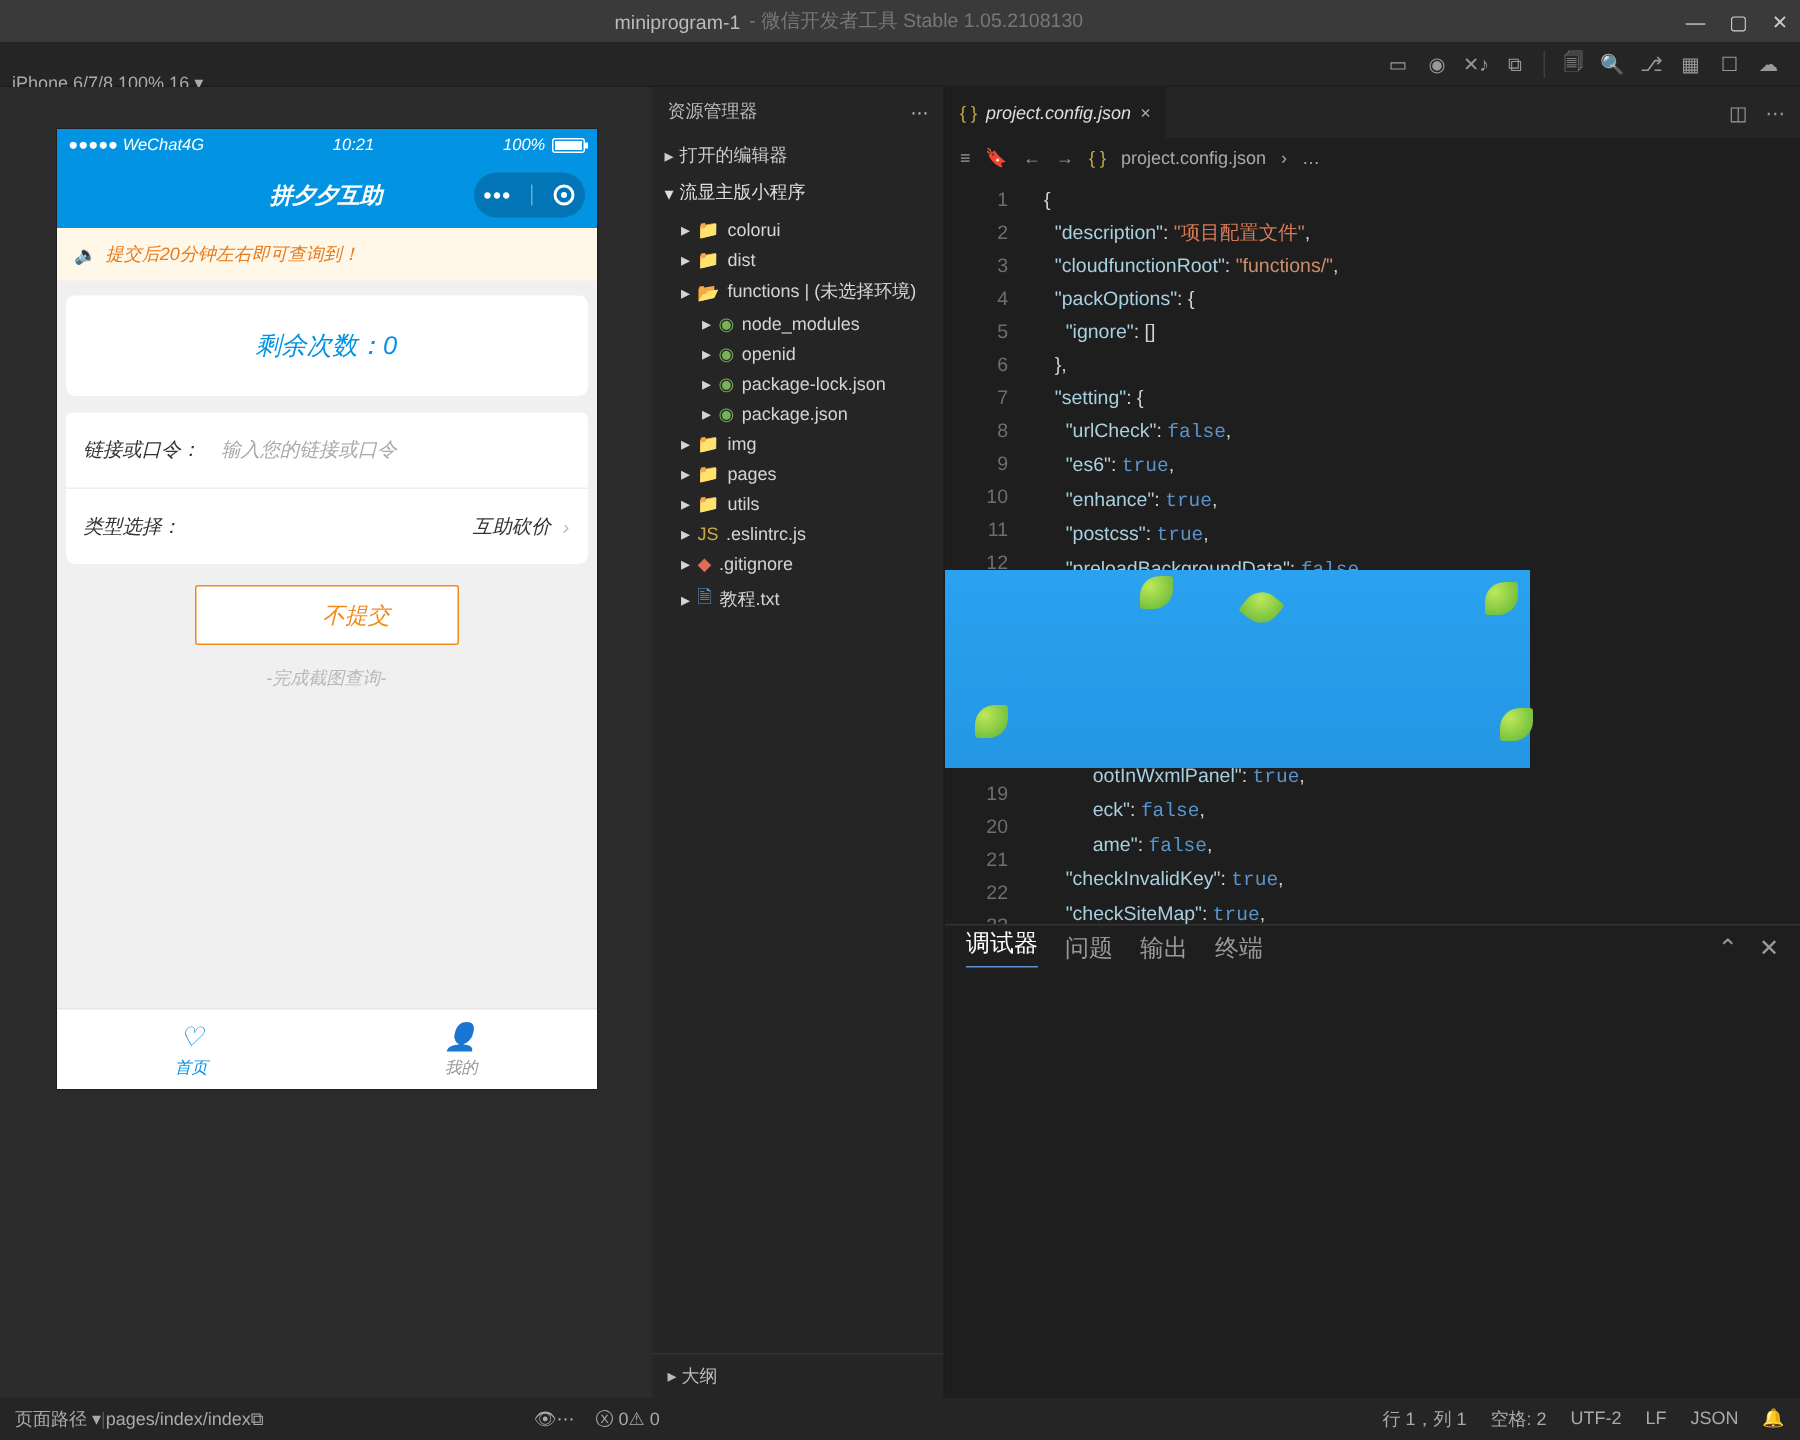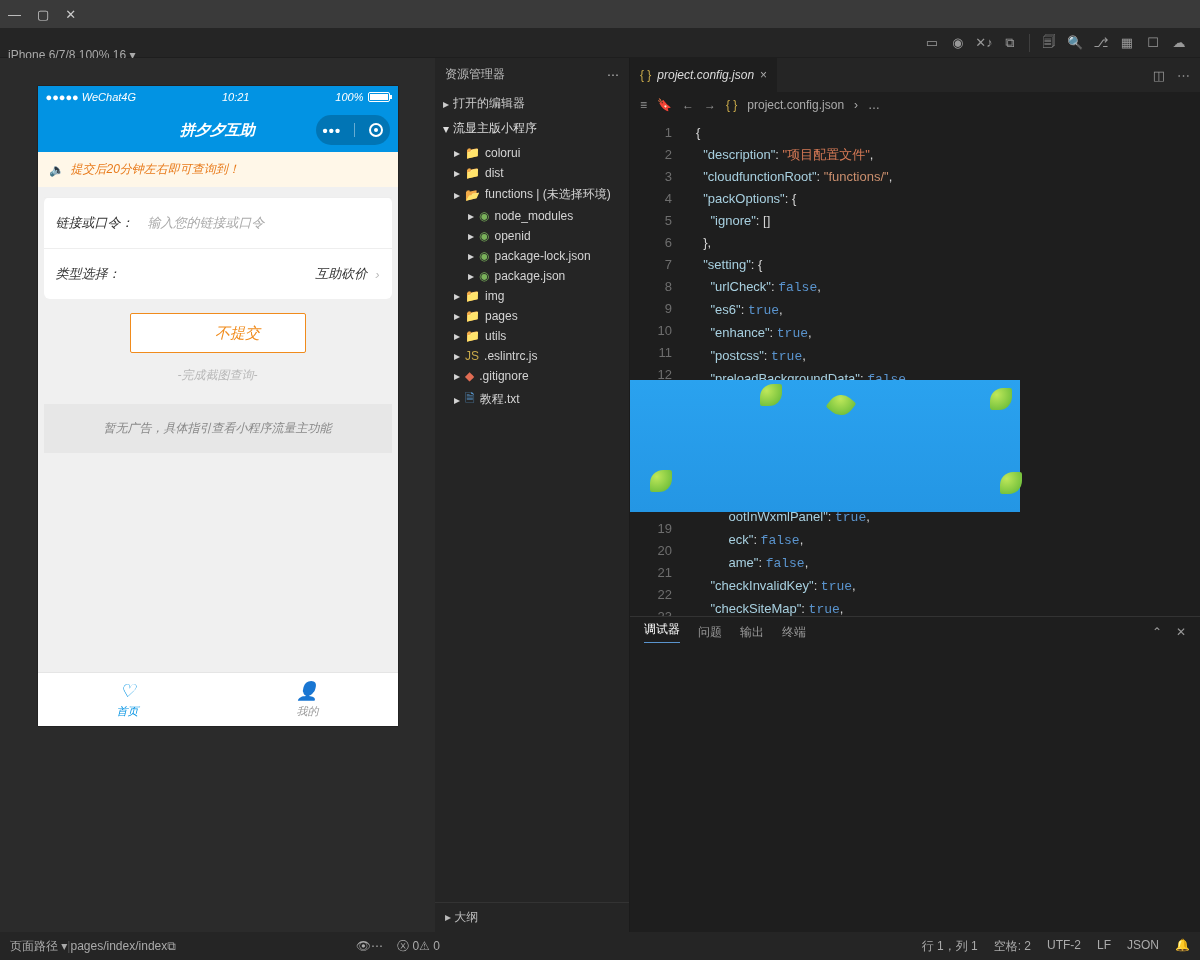--- a/index.html
+++ b/index.html
@@ -88,33 +88,37 @@
   .codebody{flex:1;padding:4px 0 0 8px;line-height:22px;white-space:pre;color:#d4d4d4;}
   .k{color:#a8d0e0;} 
   .s{color:#cb8f6e;} 
   .b{color:#5a94ce;font-family:Liberation Mono, monospace;} 
   .p{color:#d4d4d4;}
   .hl{color:#d77a56;}
   .overlay-ad { position:absolute; left:0; bottom:104px; width:390px; height:132px; background:linear-gradient(#2aa2ef,#2496e4);}
   .leaf{position:absolute;width:22px;height:22px;background:radial-gradient(circle at 30% 30%,#bfe85a,#5ab332);border-radius:60% 10% 60% 10%;}
   
   .panel { height:316px; background:#1e1e1e; border-top:1px solid #333;}
-  .panel-tabs{height:30px;display:flex;align-items:center;gap:18px;padding:0 14px;color:#999;font-size:12px;}
+  .panel-tabs{height:30px;display:flex;align-items:center;gap:18px;padding:0 14px;color:#999;font-size:16px;}
   .panel-tabs .pt.act{color:#fff;border-bottom:1px solid #5a94ce;padding-bottom:4px;}
   .panel-tabs .prt{margin-left:auto;display:flex;gap:14px;}
 
   
   .statusbar-bottom { position:absolute; left:0; bottom:0; height:28px; background:#252525; display:flex; align-items:center; padding:0 10px; font-size:12px; color:#aaa; width:100%;}
   .statusbar-bottom .sep2{color:#555;}
   .statusbar-bottom .rightside{margin-left:auto;display:flex;gap:16px;}
 </style>
 </head>
 <body>
 
 <div class="menubar">
+  <div class="titlezone">
+    <span class="pname">miniprogram-1</span>
+    <span class="sub">- 微信开发者工具 Stable 1.05.2108130</span>
+  </div>
   <div class="winbtns">
     <span>—</span>
     <span>▢</span>
     <span>✕</span>
   </div>
 </div>
 
 <div class="toolbar2">
   <span class="device-label">iPhone 6/7/8 100% 16 ▾</span>
   <span class="spacer"></span>
@@ -152,35 +156,39 @@
           <span class="sep"></span>
           <span class="ring"></span>
         </div>
       </div>
       <div class="content">
         <div class="banner">
           <span>🔈</span>
           <span>提交后20分钟左右即可查询到！</span>
         </div>
         <div class="card">
+          <div class="remain">
+            <span>剩余次数：</span><span>0</span>
+          </div>
+        </div>
+        <div class="card">
           <div class="field">
             <span class="lbl">链接或口令：</span>
             <span class="ph">输入您的链接或口令</span>
           </div>
           <div class="field">
             <span class="lbl">类型选择：</span>
             <span class="val">互助砍价</span>
             <span class="chev">›</span>
           </div>
         </div>
         <div class="submit-btn">
           <span>不提交</span>
         </div>
         <div class="hint">-完成截图查询-</div>
-        <div class="adbox">暂无广告，具体指引查看小程序流量主功能</div>
       </div>
       <div class="tabbar">
         <div class="tab act">
           <span class="ticon">♡</span>
           <span>首页</span>
         </div>
         <div class="tab inact">
           <span class="ticon">👤</span>
           <span>我的</span>
         </div>

